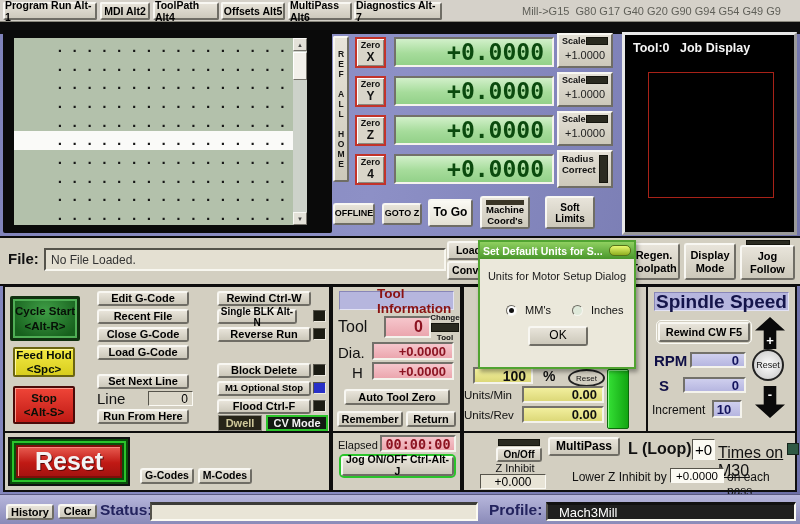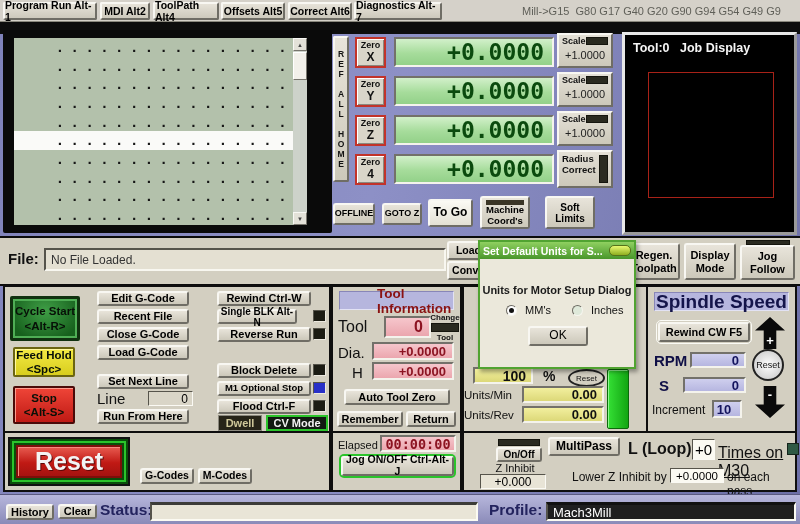--- a/index.html
+++ b/index.html
@@ -106,34 +106,34 @@
   .dlg-title{height:17px;background:linear-gradient(180deg,#8fd060,#49962b);display:flex;align-items:center;padding:0 3px;}
   .dlg-title .t{color:#fff;font-weight:bold;font-size:10.5px;flex:1;white-space:nowrap;overflow:hidden;}
   .dlg-pill{width:22px;height:11px;border-radius:5px;background:linear-gradient(180deg,#e8fa70,#8fae20);border:1px solid #55721a;box-sizing:border-box;}
   .radio{width:11px;height:11px;border-radius:50%;background:#fdfdfd;border:1px solid;border-color:#6d6b63 #f5f5ee #f5f5ee #6d6b63;box-sizing:border-box;display:inline-block;position:relative;vertical-align:-2px;}
   .radio.grn{background:#dfe9da;}
   .radio.on::after{content:"";position:absolute;left:2px;top:2px;width:5px;height:5px;border-radius:50%;background:#111;}
   
   .statusbar{position:absolute;left:0;top:494px;width:800px;height:30px;background:linear-gradient(180deg,#b7b7dc,#8a8ab8);border-top:1px solid #5a5a80;box-sizing:border-box;}
   .navlbl{position:absolute;font-weight:bold;font-size:15.5px;color:#23235e;}
   .statusfield{position:absolute;background:#e9e5d7;border-top:3px solid #3c3c38;border-left:2px solid #55534b;border-right:2px solid #fbfaf2;border-bottom:2px solid #fbfaf2;box-sizing:border-box;}
-  .profilefield{position:absolute;background:#1f1f1f;color:#fff;font-size:13px;border-top:3px solid #111;border-left:2px solid #55534b;border-right:2px solid #fbfaf2;border-bottom:2px solid #fbfaf2;box-sizing:border-box;display:flex;align-items:center;padding-left:5px;}
+  .profilefield{position:absolute;background:#1f1f1f;color:#fff;font-size:13px;border-top:3px solid #111;border-left:2px solid #55534b;border-right:2px solid #fbfaf2;border-bottom:2px solid #fbfaf2;box-sizing:border-box;display:flex;align-items:center;padding-left:11px;}
   .jfled{position:absolute;background:#2a2a20;border:1px solid #15150e;box-sizing:border-box;}
 </style>
 </head>
 <body>
 
 <div class="screen">
 
   <div class="menubar">
     <div class="mtab" style="left:3px;width:94px;">Program Run Alt-1</div>
     <div class="mtab" style="left:100px;width:50px;">MDI Alt2</div>
     <div class="mtab" style="left:153px;width:66px;">ToolPath Alt4</div>
     <div class="mtab" style="left:221px;width:64px;">Offsets Alt5</div>
-    <div class="mtab" style="left:288px;width:64px;">Correct Alt6</div>
+    <div class="mtab" style="left:288px;width:64px;">MultiPass Alt6</div>
     <div class="mtab" style="left:354px;width:88px;">Diagnostics Alt-7</div>
     <div class="modal-str">Mill-&gt;G15  G80 G17 G40 G20 G90 G94 G54 G49 G9</div>
   </div>
   <div class="blackstrip"></div>
   <div class="beigeband"></div>
 
   <div class="gframe">
     <div class="glist">
       <div class="gline">.................</div>
       <div class="gline">.................</div>
@@ -361,21 +361,21 @@
     <div class="statusfield" style="left:150px;top:7px;width:328px;height:19px;"></div>
     <div class="navlbl" style="left:489px;top:6px;">Profile:</div>
     <div class="profilefield" style="left:546px;top:7px;width:250px;height:19px;">Mach3Mill</div>
   </div>
 
   <div class="dialog">
     <div class="dlg-title">
       <span class="t">Set Default Units for S...</span>
       <span class="dlg-pill"></span>
     </div>
-    <div style="position:absolute;left:0;top:42px;width:100%;text-align:center;font-size:11px;color:#1a1a1a;font-weight:bold;">Units for Motor Setup Dialog</div>
+    <div style="position:absolute;left:0;top:28px;width:100%;text-align:center;font-size:11px;color:#1a1a1a;">Units for Motor Setup Dialog</div>
     <div style="position:absolute;left:26px;top:62px;font-size:11px;color:#111;">
       <span class="radio on"></span>
       <span style="margin-left:5px;">MM's</span>
     </div>
     <div style="position:absolute;left:92px;top:62px;font-size:11px;color:#111;">
       <span class="radio grn"></span>
       <span style="margin-left:5px;">Inches</span>
     </div>
     <div class="btn" style="left:48px;top:84px;width:60px;height:20px;font-weight:normal;font-size:12px;">OK</div>
   </div>

